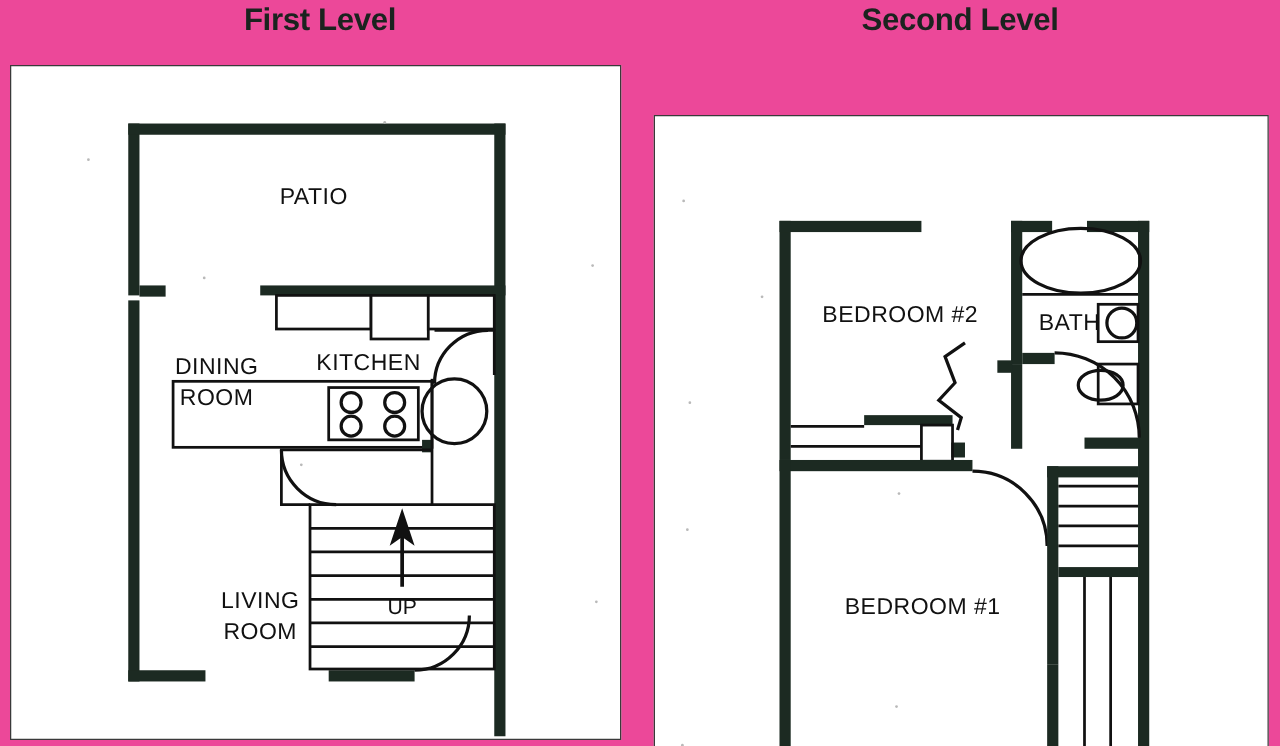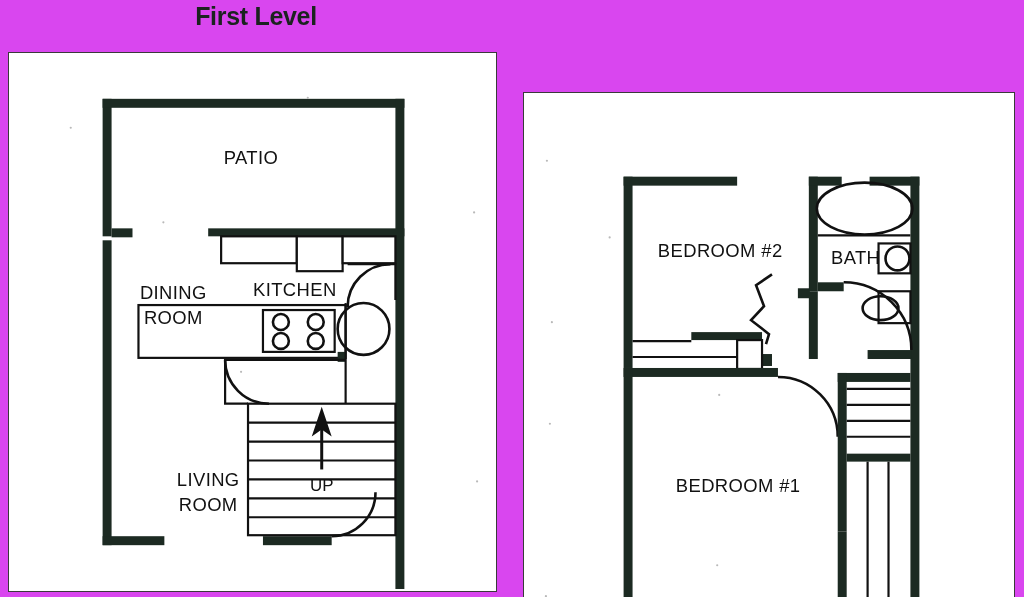--- a/index.html
+++ b/index.html
@@ -12,21 +12,21 @@
     height: 597px;
     position: relative;
     font-family: "Liberation Sans", sans-serif;
     overflow: hidden;
   }
   .page {
     position: absolute;
     left: 0; top: 0;
     width: 1024px;
     height: 597px;
-    background: #d946ef;
+    background: #ec4899;
   }
   .panel {
     position: absolute;
     top: 0;
     width: 512px;
     height: 597px;
   }
   .panel-left  { left: 0; }
   .panel-right { left: 512px; }
 
@@ -171,20 +171,21 @@
         <circle class="speck" cx="233" cy="320" r="1.1"></circle>
         <circle class="speck" cx="300" cy="45" r="1.1"></circle>
         <circle class="speck" cx="467" cy="160" r="1.1"></circle>
         <circle class="speck" cx="470" cy="430" r="1.1"></circle>
       </svg>
     </div>
   </div>
 
   <div class="panel panel-right">
 
+    <div class="level-title">Second Level</div>
 
     <div class="plan-frame frame-right">
       <svg class="plan" viewBox="0 0 492 540" preserveAspectRatio="none">
 
         <rect class="wall" x="100" y="84" width="9" height="192"></rect>
         <rect class="wall" x="100" y="84" width="114" height="9"></rect>
 
         <text class="room-label" x="197" y="165">BEDROOM #2</text>
 
         <rect class="wall" x="286" y="84" width="9" height="115"></rect>

